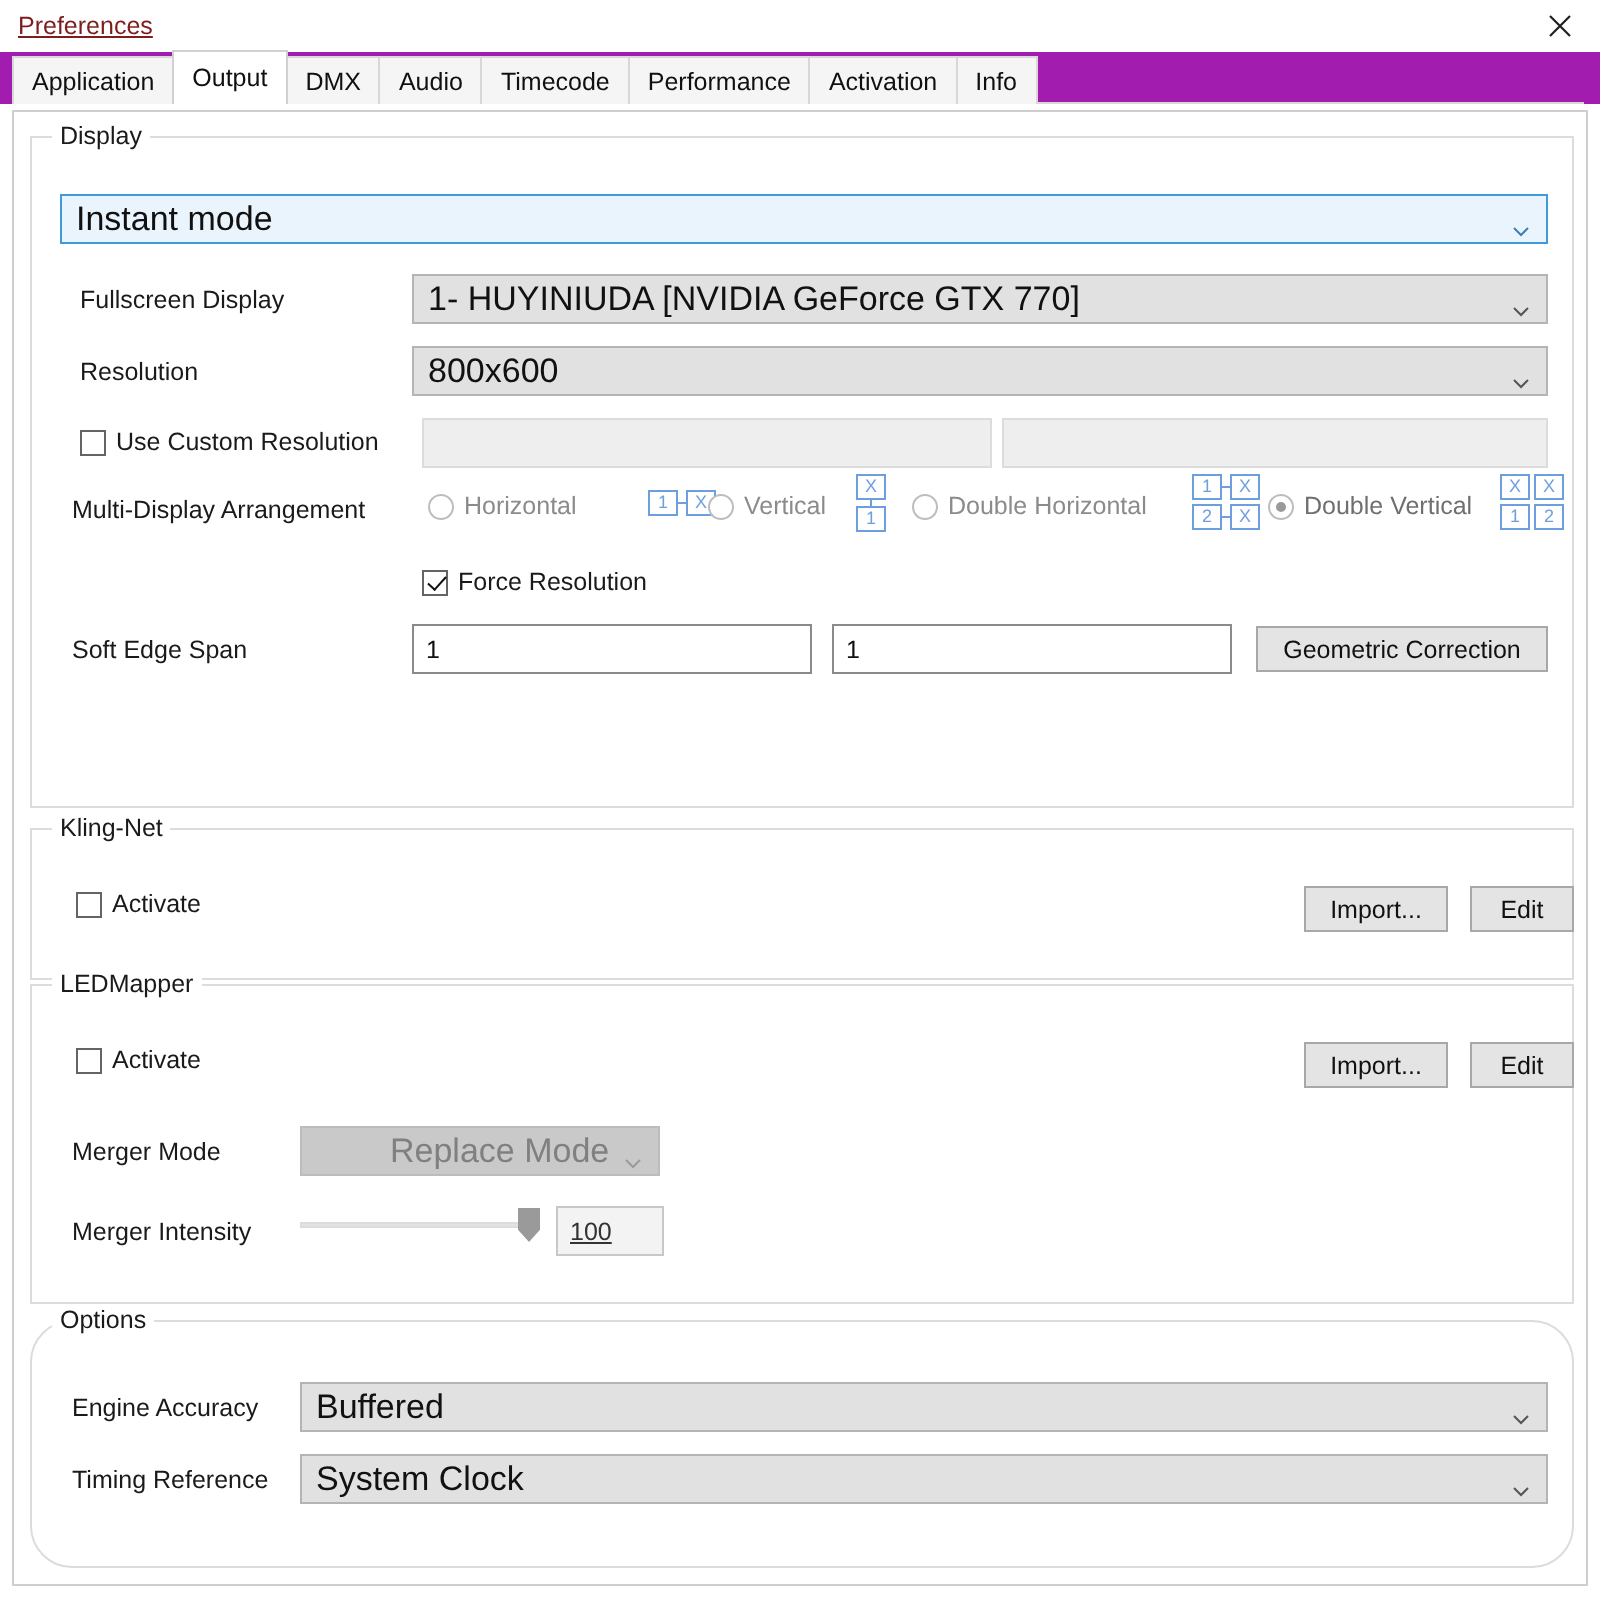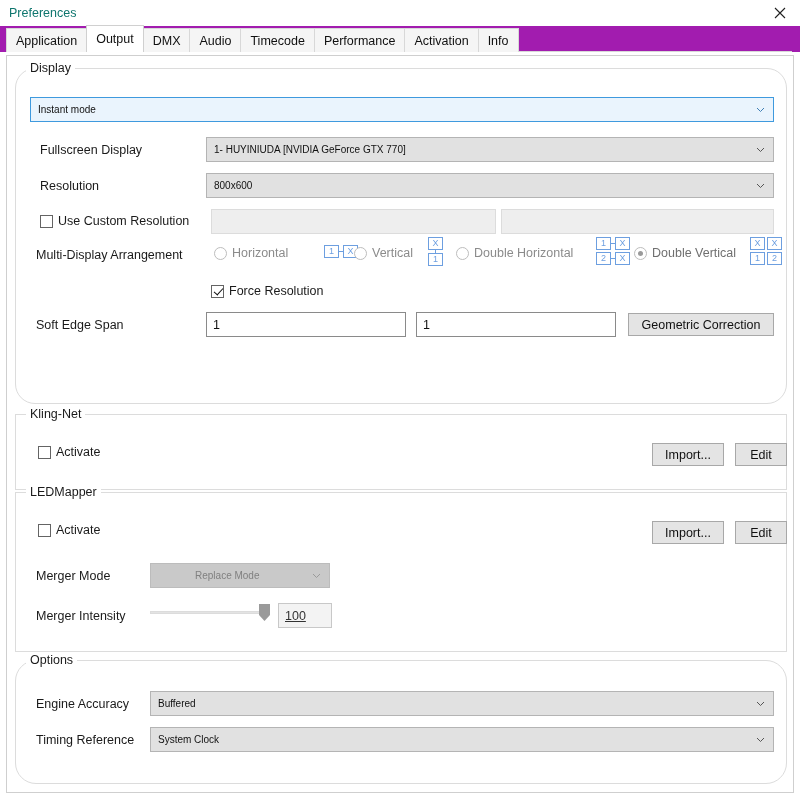--- a/index.html
+++ b/index.html
@@ -17,21 +17,22 @@
   .titlebar {
     position: relative;
     height: 26px;
     background: #ffffff;
     display: flex;
     align-items: center;
   }
   .titlebar .title {
     padding-left: 9px;
     font-size: 12.5px;
-    color: #0f766e;
+    color: #7f1d1d;
+    text-decoration: underline;
   }
   .close-btn {
     position: absolute;
     right: 0; top: 0;
     width: 40px; height: 26px;
     display: flex; align-items: center; justify-content: center;
     font-size: 14px;
     color: #202020;
     line-height: 1;
   }
@@ -104,21 +105,21 @@
   }
 
   
   .combo {
     position: absolute;
     height: 25px;
     background: #e1e1e1;
     border: 1px solid #b4b4b4;
     display: flex; align-items: center;
     padding-left: 7px;
-    font-size: 10px;
+    font-size: 17px;
     color: #111;
   }
   .combo .arrow {
     position: absolute;
     right: 8px; top: 50%;
     width: 9px; height: 9px;
     margin-top: -5px;
     color: #555;
   }
   .combo.highlight {
@@ -288,21 +289,21 @@
   <div class="tab">
       <span>Activation</span>
     </div>
   <div class="tab">
       <span>Info</span>
     </div>
 </div>
 
 <div class="frame">
 
-  <div class="group" style="left:8px; top:12px; width:772px; height:336px;border-radius:20px;">
+  <div class="group" style="left:8px; top:12px; width:772px; height:336px;">
     <div class="legend">Display</div>
 
     <div class="combo highlight" style="left:14px; top:28px; width:744px;">
       <span>Instant mode</span>
       <span class="arrow">
         <svg width="9" height="9" viewBox="0 0 9 9">
             <path d="M1 3 L4.5 6.5 L8 3" stroke="#3f7fb5" stroke-width="1" fill="none"></path>
           </svg>
       </span>
     </div>

